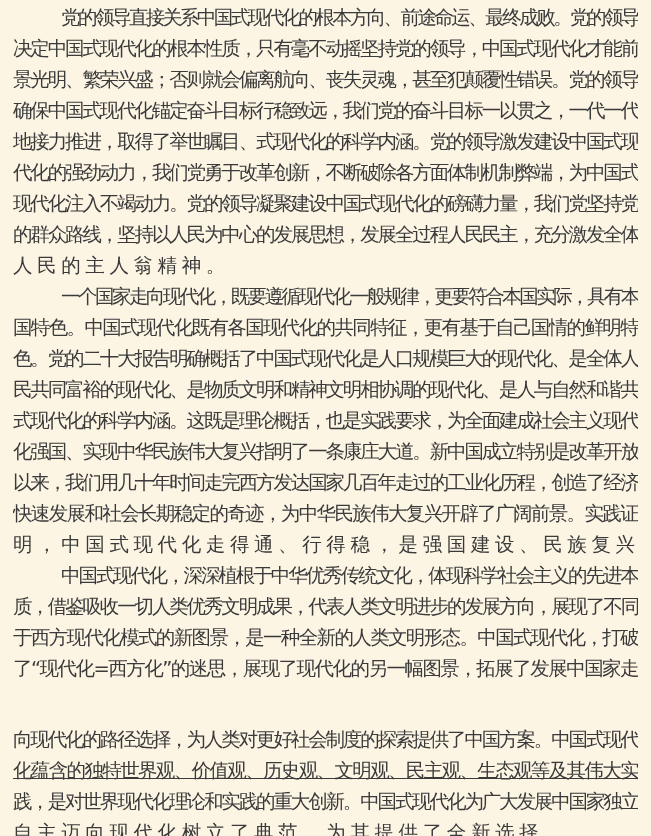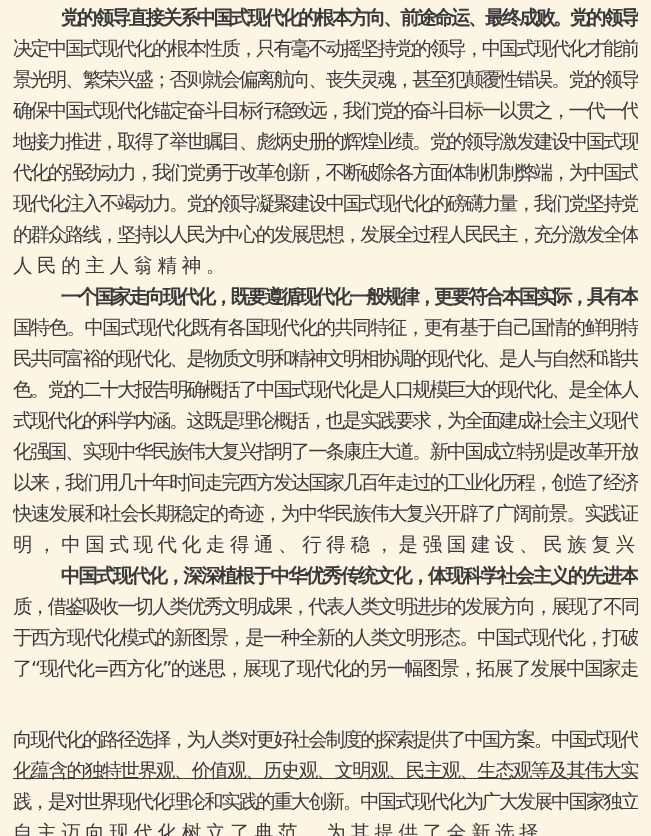--- a/index.html
+++ b/index.html
@@ -26,49 +26,48 @@
     display: block;
     height: 31px;
     line-height: 31px;
     white-space: nowrap;
     text-align: justify;
     text-align-last: justify;
     overflow: hidden;
   }
   .line.indent {
     padding-left: 48px;
-    font-weight: bold;
   }
   .line.last {
     text-align-last: left;
     letter-spacing: 4.6px;
   }
 </style>
 </head>
 <body>
 
 <div class="article">
 
   <div class="paragraph">
     <span class="line indent" style="letter-spacing: -2.52941px;">党的领导直接关系中国式现代化的根本方向、前途命运、最终成败。党的领导</span>
     <span class="line" style="letter-spacing: -2.13889px;">决定中国式现代化的根本性质，只有毫不动摇坚持党的领导，中国式现代化才能前</span>
     <span class="line" style="letter-spacing: -2.13889px;">景光明、繁荣兴盛；否则就会偏离航向、丧失灵魂，甚至犯颠覆性错误。党的领导</span>
     <span class="line" style="letter-spacing: -2.13889px;">确保中国式现代化锚定奋斗目标行稳致远，我们党的奋斗目标一以贯之，一代一代</span>
-    <span class="line" style="letter-spacing: -2.13889px;">地接力推进，取得了举世瞩目、彪炳史册的辉煌业绩。党的领导激发建设中国式现</span>
+    <span class="line" style="letter-spacing: -2.13889px;">地接力推进，取得了举世瞩目、式现代化的科学内涵。党的领导激发建设中国式现</span>
     <span class="line" style="letter-spacing: -2.13889px;">代化的强劲动力，我们党勇于改革创新，不断破除各方面体制机制弊端，为中国式</span>
     <span class="line" style="letter-spacing: -2.13889px;">现代化注入不竭动力。党的领导凝聚建设中国式现代化的磅礴力量，我们党坚持党</span>
     <span class="line" style="letter-spacing: -2.13889px;">的群众路线，坚持以人民为中心的发展思想，发展全过程人民民主，充分激发全体</span>
     <span class="line last">人民的主人翁精神。</span>
   </div>
 
   <div class="paragraph">
     <span class="line indent" style="letter-spacing: -2.52941px;">一个国家走向现代化，既要遵循现代化一般规律，更要符合本国实际，具有本</span>
     <span class="line" style="letter-spacing: -1.65714px;">国特色。中国式现代化既有各国现代化的共同特征，更有基于自己国情的鲜明特</span>
+    <span class="line" style="letter-spacing: -2.13889px;">色。党的二十大报告明确概括了中国式现代化是人口规模巨大的现代化、是全体人</span>
     <span class="line" style="letter-spacing: -2.13889px;">民共同富裕的现代化、是物质文明和精神文明相协调的现代化、是人与自然和谐共</span>
-    <span class="line" style="letter-spacing: -2.13889px;">色。党的二十大报告明确概括了中国式现代化是人口规模巨大的现代化、是全体人</span>
     <span class="line" style="letter-spacing: -2.13889px;">式现代化的科学内涵。这既是理论概括，也是实践要求，为全面建成社会主义现代</span>
     <span class="line" style="letter-spacing: -2.13889px;">化强国、实现中华民族伟大复兴指明了一条康庄大道。新中国成立特别是改革开放</span>
     <span class="line" style="letter-spacing: -2.13889px;">以来，我们用几十年时间走完西方发达国家几百年走过的工业化历程，创造了经济</span>
     <span class="line" style="letter-spacing: -1.65714px;">快速发展和社会长期稳定的奇迹，为中华民族伟大复兴开辟了广阔前景。实践证</span>
     <span class="line last">明，中国式现代化走得通、行得稳，是强国建设、民族复兴的唯一正确道路。</span>
   </div>
 
   <div class="paragraph">
     <span class="line indent" style="letter-spacing: -2.0303px;">中国式现代化，深深植根于中华优秀传统文化，体现科学社会主义的先进本</span>
     <span class="line" style="letter-spacing: -2.13889px;">质，借鉴吸收一切人类优秀文明成果，代表人类文明进步的发展方向，展现了不同</span>

